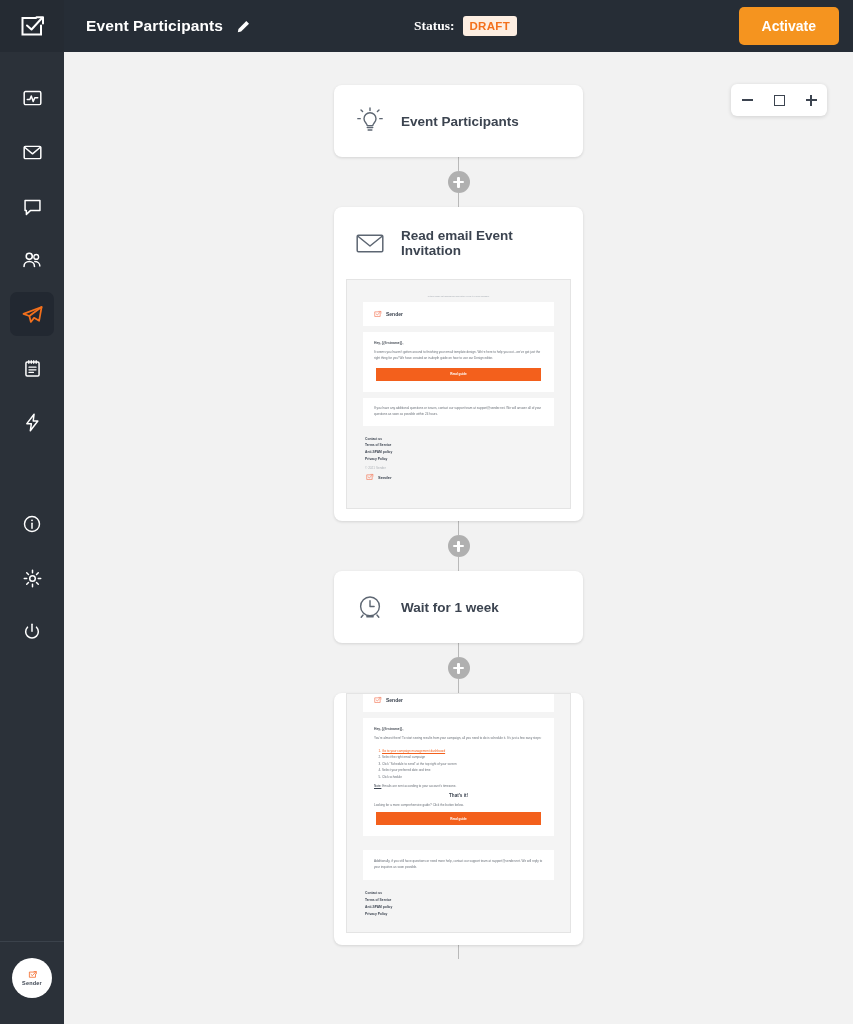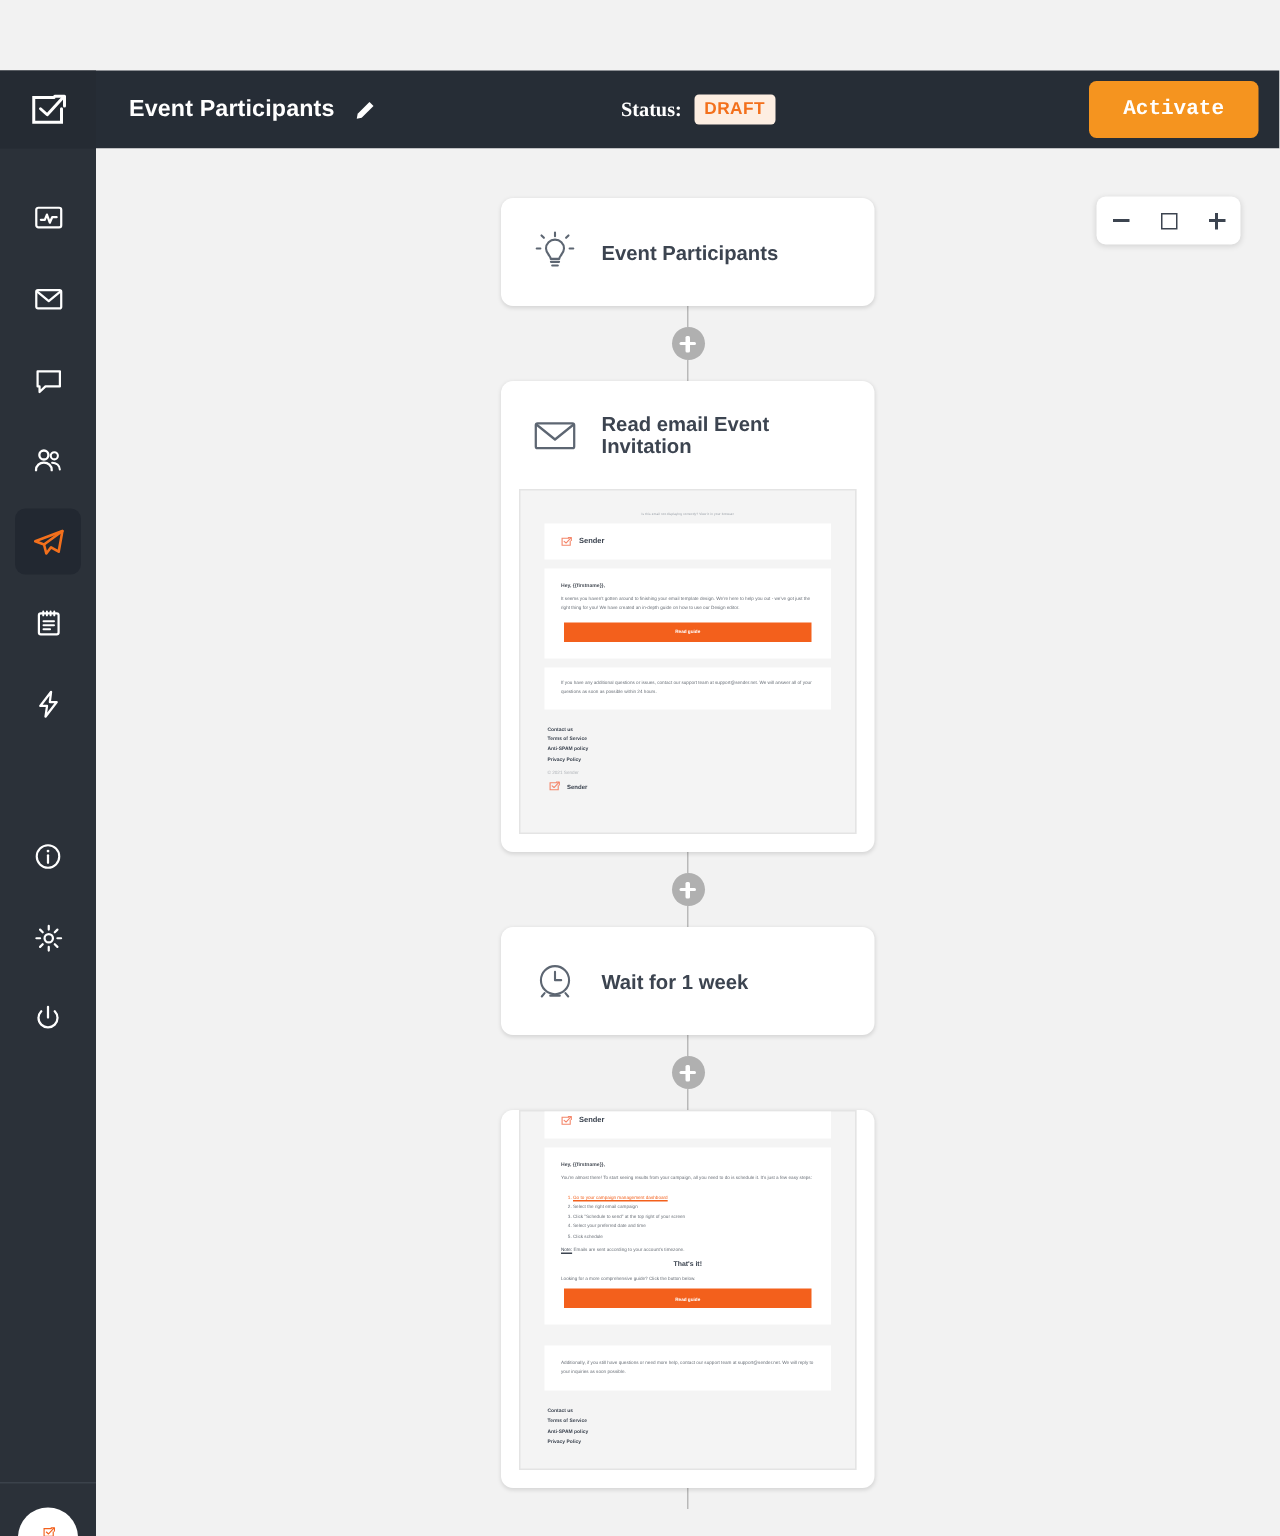--- a/index.html
+++ b/index.html
@@ -2,21 +2,21 @@
 <html><head>
 <meta charset="utf-8">
 <style>
   * { box-sizing: border-box; margin: 0; padding: 0; }
   html, body {
     width: 853px; height: 1024px;
     font-family: "Liberation Sans", sans-serif;
     background: #f2f2f2;
     overflow: hidden;
   }
-  .app { position: relative; width: 853px; height: 840px; display: flex; margin-top: 47px; }
+  .app { position: relative; width: 853px; height: 840px; display: flex; }
 
   
   .sidebar {
     width: 64px; height: 1024px;
     background: #2b3139;
     display: flex; flex-direction: column; align-items: center;
     flex: 0 0 64px;
     position: relative;
     z-index: 5;
   }
@@ -76,21 +76,21 @@
     background: #fdeee2; color: #f3701c;
     font-size: 11.5px; font-weight: 700; letter-spacing: .3px;
     padding: 4px 7px; border-radius: 3px;
   }
   .activate-btn {
     margin-left: auto;
     background: #f5941f; color: #ffffff;
     font-size: 14px; font-weight: 700;
     border: none; border-radius: 5px;
     padding: 11px 23px; cursor: pointer;
-    font-family: Liberation Mono, monospace;
+    font-family: Liberation Sans, sans-serif;
   }
 
   
   .canvas {
     flex: 1 1 auto; position: relative; background: #f2f2f2; overflow: hidden;
   }
   .zoom-ctrl {
     position: absolute; right: 26px; top: 32px;
     width: 96px; height: 32px;
     background: #ffffff; border-radius: 6px;

